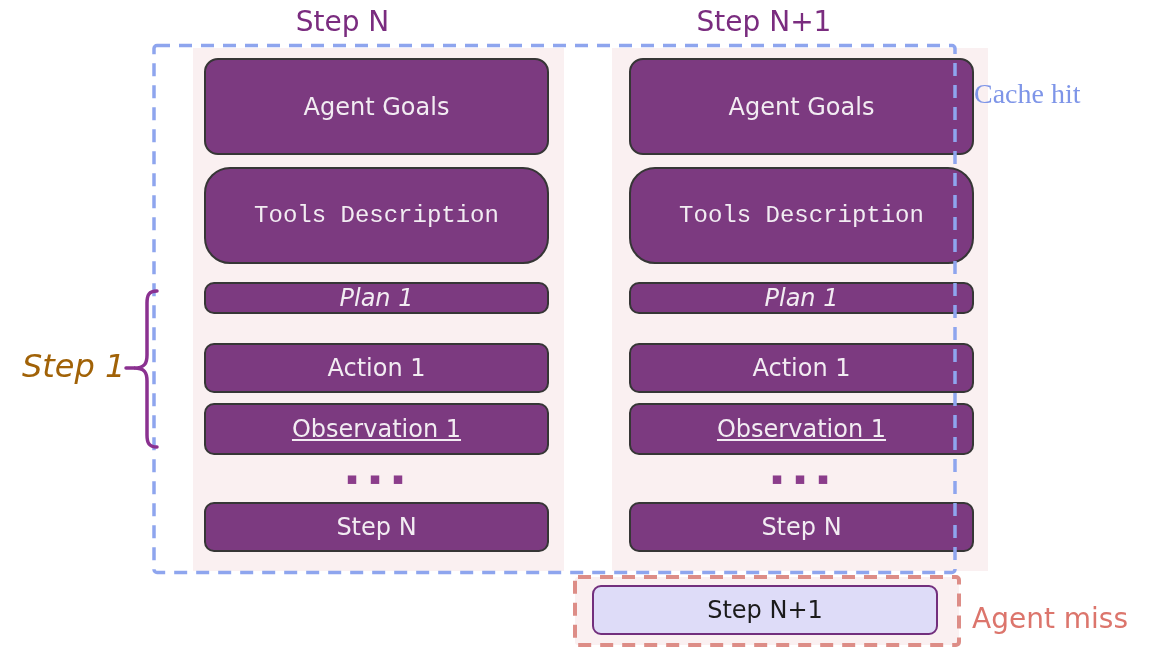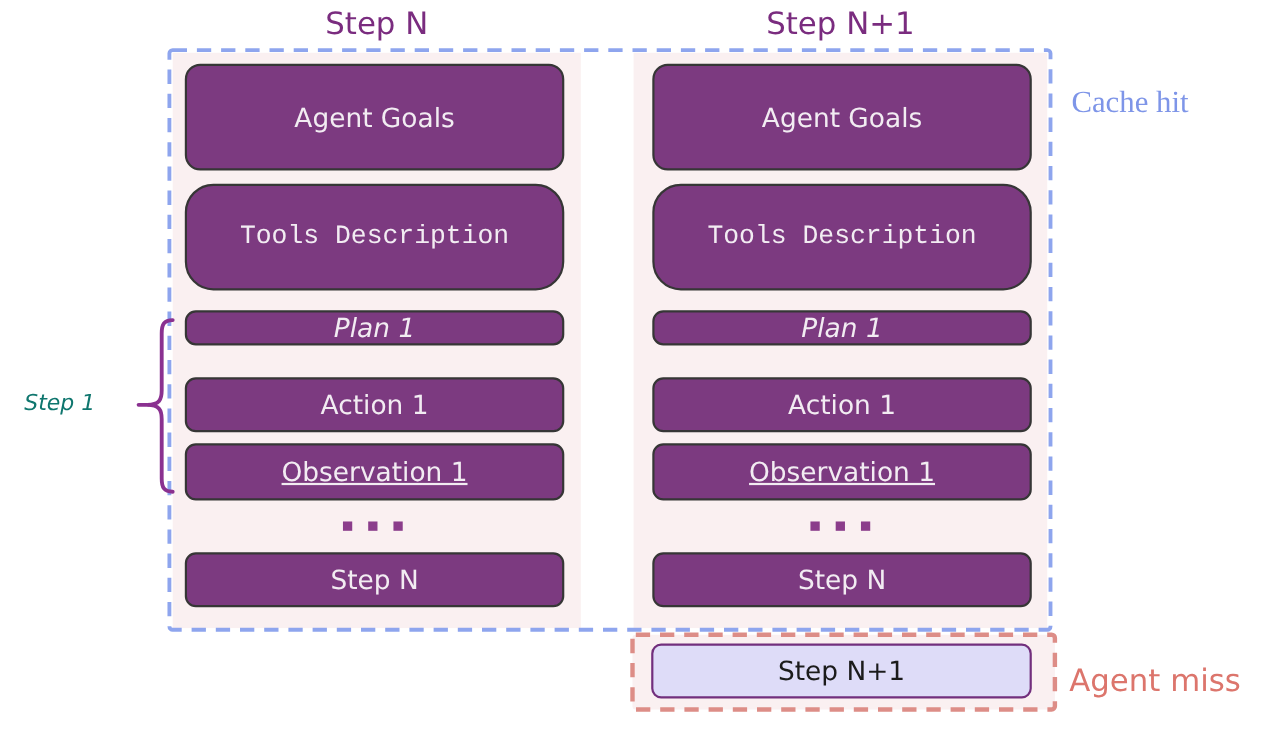--- a/index.html
+++ b/index.html
@@ -7,21 +7,21 @@
     position:relative; width:1158px; height:670px; background:#ffffff;
     font-family:"DejaVu Sans","Liberation Sans",sans-serif; overflow:hidden;
   }
   .title {
     position:absolute; top:4px; font-size:28px; line-height:36px;
     color:#7a2c7f; text-align:center; font-weight:400;
   }
   .title.t-left  { left:157px; width:371px; }
   .title.t-right { left:576px; width:376px; }
 
-  .col { position:absolute; top:48px; height:523px; background:#faf0f1; }
+  .col { position:absolute; top:48px; height:523px; background:#faf0f1;margin-left:36px; }
   .col.c-left  { left:157px; width:371px; }
   .col.c-right { left:576px; width:376px; }
 
   .pbox {
     position:absolute; width:345px; box-sizing:border-box;
     background:#7c3a80; border:2px solid #363636; border-radius:10px;
     color:#f2ecf2; font-size:24px;
     display:flex; align-items:center; justify-content:center;
   }
   .col.c-left  .pbox { left:11px; }
@@ -51,21 +51,21 @@
   .lbl-cache-hit {
     position:absolute; left:974px; top:77px;
     font-size:28px; line-height:34px; color:#7e95e8;font-family:Liberation Serif, serif;
   }
   .lbl-cache-miss {
     position:absolute; left:972px; top:602px;
     font-size:28px; line-height:34px; color:#dc756c;
   }
   .lbl-step1 {
     position:absolute; left:22px; top:349px;
-    font-size:20px; line-height:34px; font-style:italic; color:#0f766e;
+    font-size:32px; line-height:34px; font-style:italic; color:#a16207;
   }
 </style>
 </head>
 <body>
 
 <div class="canvas">
 
   <div class="title t-left">Step N</div>
   <div class="title t-right">Step N+1</div>
 

